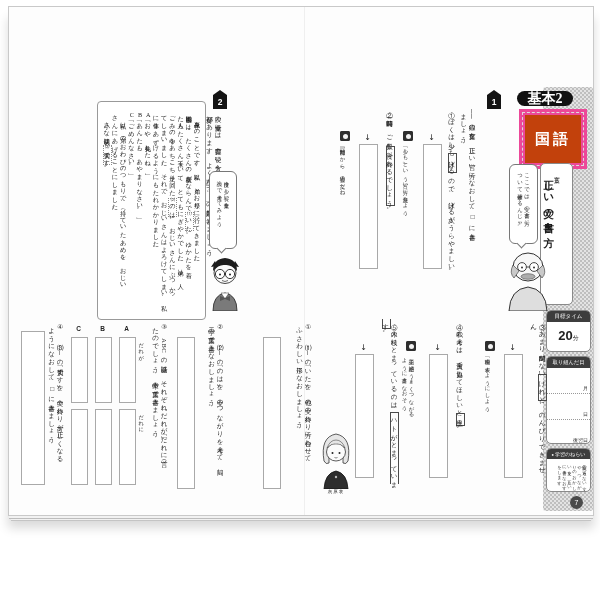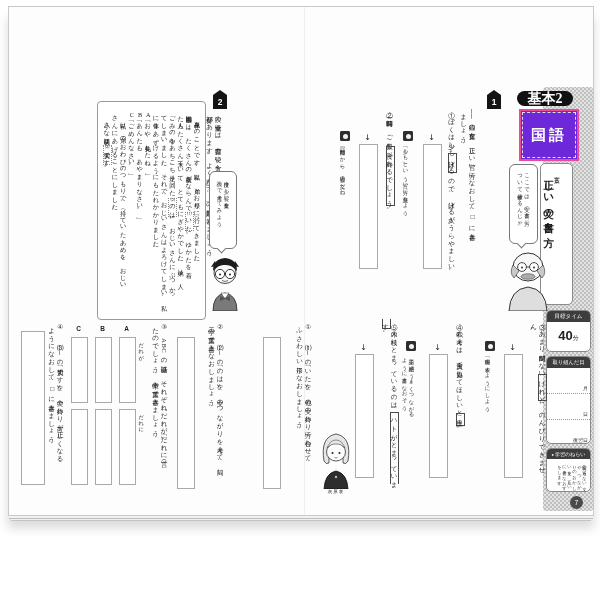--- a/index.html
+++ b/index.html
@@ -52,33 +52,33 @@
 </head>
 <body>
 
 <div id="sheet">
   <div class="fold"></div>
 
   <div id="rail"></div>
 
   <div class="abs flexc" style="left:508px;top:84px;width:56px;height:15px;background:#111;border-radius:8px;color:#fff;font-size:14px;font-weight:bold;">基本2</div>
 
-  <div class="abs flexc sans" style="left:510px;top:102px;width:56px;height:48px;background:#6d28d9;border:2px solid #ec4899;outline:1px dashed #ddd;outline-offset:-4px;color:#fff;font-size:15px;font-weight:bold;letter-spacing:3px;text-align:center;">国語</div>
+  <div class="abs flexc sans" style="left:510px;top:102px;width:56px;height:48px;background:#c2410c;border:6px solid #ec4899;outline:1px dashed #ddd;outline-offset:-4px;color:#fff;font-size:15px;font-weight:bold;letter-spacing:3px;text-align:center;">国語</div>
 
   <div class="abs sbox" style="left:531px;top:156px;width:33px;height:142px;">
     <div class="v" style="position:absolute;left:50%;transform:translateX(-50%);top:8px;height:128px;text-align:left;">
       <span style="font-size:5.8px;letter-spacing:1px;">言葉</span><span style="display:inline-block;width:0;height:6px;"></span>
       <span style="font-size:10.5px;font-weight:bold;letter-spacing:1.2px;">正しい文の書き方</span>
     </div>
   </div>
 
   <div class="abs sbox" style="left:537px;top:303px;width:45px;height:42px;">
     <div class="shead" style="height:11px;font-size:5.5px;">目標タイム</div>
     <div class="flexc" style="height:29px;align-items:baseline;padding-top:6px;box-sizing:border-box;">
-      <span class="sans" style="font-size:13px;font-weight:bold;">40</span>
+      <span class="sans" style="font-size:13px;font-weight:bold;">20</span>
       <span style="font-size:6px;">分</span>
     </div>
   </div>
 
   <div class="abs sbox" style="left:537px;top:349px;width:45px;height:88px;">
     <div class="shead" style="height:11px;font-size:5.3px;">取り組んだ日</div>
     <div class="drow">
         <span class="dlabel">月</span>
       </div>
     <div class="drow">

